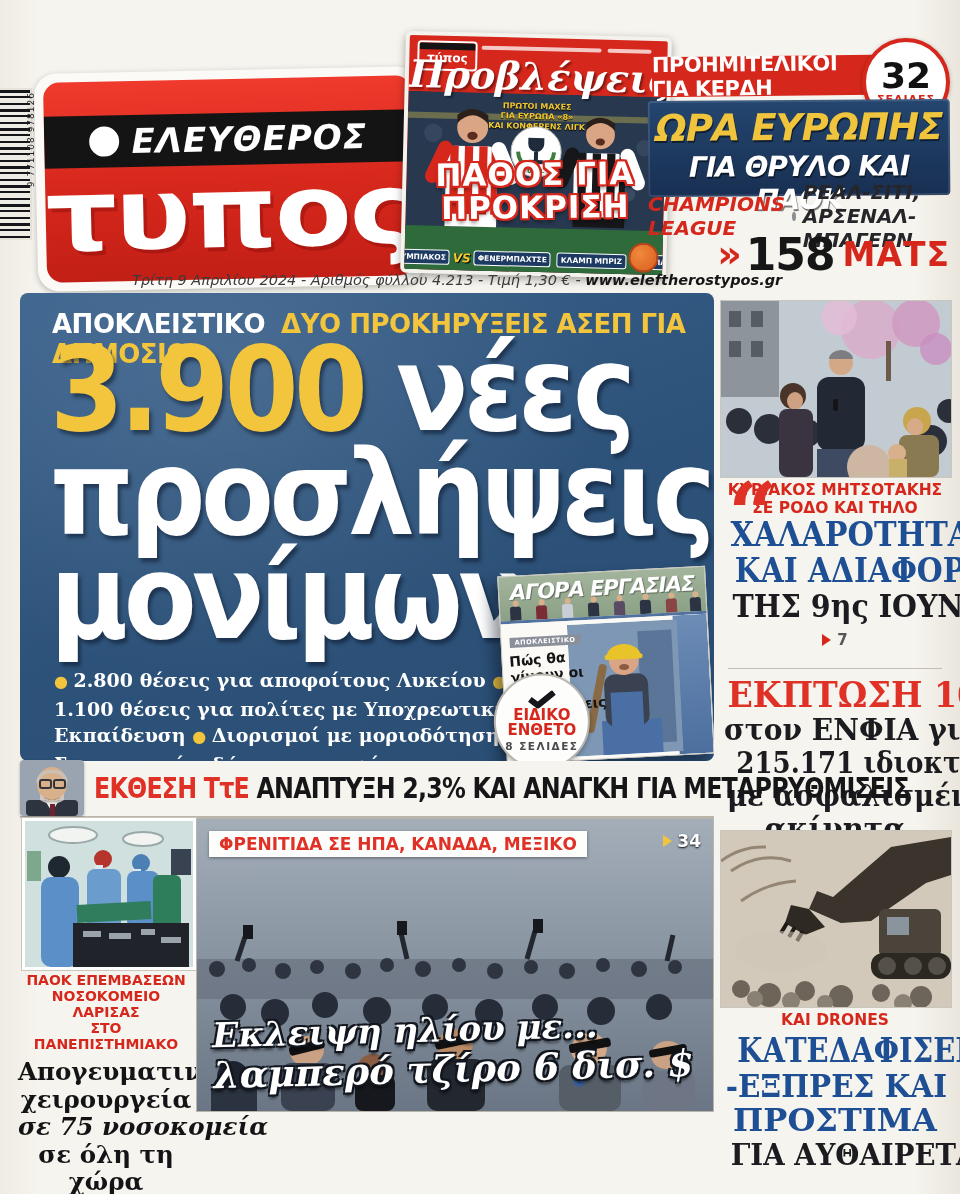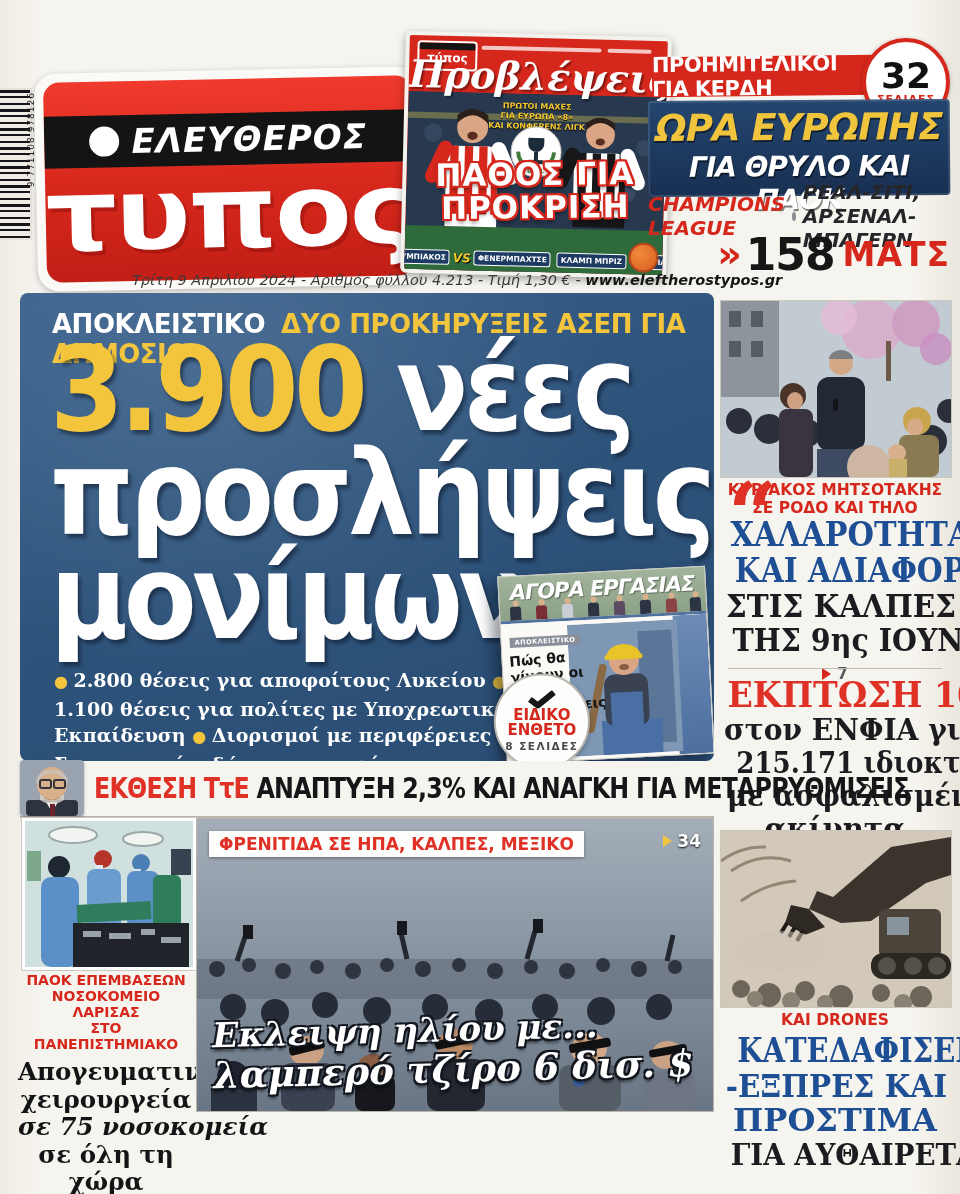--- a/index.html
+++ b/index.html
@@ -275,21 +275,21 @@
       <span class="tag">ΑΠΟΚΛΕΙΣΤΙΚΟ</span><span class="k">ΔΥΟ ΠΡΟΚΗΡΥΞΕΙΣ ΑΣΕΠ ΓΙΑ ΔΗΜΟΣΙΟ</span>
     </div>
     <div id="lead-headline">
       <div><span class="num">3.900</span><span> νέες</span></div>
       <div>προσλήψεις</div>
       <div>μονίμων</div>
     </div>
     <div id="lead-bullets">
       <span class="bullet">2.800 θέσεις για αποφοίτους Λυκείου</span>
       <span class="bullet">1.100 θέσεις για πολίτες με Υποχρεωτική Εκπαίδευση</span>
-      <span class="bullet">Διορισμοί με περιφέρειες</span>
+      <span class="bullet">Διορισμοί με μοριοδότηση</span>
       <span class="bullet">Σε υπουργεία, δήμους, περιφέρειες, Ταμεία, σχολεία, επιμελητήρια, φορείς</span>
       
     </div>
 
     <div id="insert">
       <div id="insert-mast">
         <div class="t">ΑΓΟΡΑ ΕΡΓΑΣΙΑΣ</div>
         <div class="mini-person" style="left:10px;background:#2c3444;"></div>
         <div class="mini-person" style="left:36px;background:#7a2d35;"></div>
         <div class="mini-person" style="left:62px;background:#c8cdd6;"></div>
@@ -371,23 +371,20 @@
       <div>ΚΥΡΙΑΚΟΣ ΜΗΤΣΟΤΑΚΗΣ</div>
       <div>ΣΕ ΡΟΔΟ ΚΑΙ ΤΗΛΟ</div>
     </div>
     <div class="serif-blue" style="font-size:33px;line-height:36px;">
       <span class="squeeze-c" style="transform:scaleX(.92);">ΧΑΛΑΡΟΤΗΤΑ</span>
     </div>
     <div class="serif-blue" style="font-size:33px;line-height:36px;">
       <span class="squeeze-c" style="transform:scaleX(.90);">ΚΑΙ ΑΔΙΑΦΟΡΙΑ</span>
     </div>
     <div class="serif-dark" style="font-size:31px;line-height:34px;">
-      <span class="squeeze-c" style="transform:scaleX(.95);">ΣΤΙΣ ΚΑΛΠΕΣ</span>
-    </div>
-    <div class="serif-dark" style="font-size:31px;line-height:34px;">
       <span class="squeeze-c" style="transform:scaleX(.92);">ΤΗΣ 9ης ΙΟΥΝΙΟΥ</span>
     </div>
     <div class="pageref">
       <span class="arrow-r"></span>
       <span class="pg">7</span>
     </div>
   </div>
 
   <div id="sb-div1" class="abs"></div>
 
@@ -577,21 +574,21 @@
         <circle cx="382" cy="262" r="6" fill="#3a5f9e"></circle>
         <ellipse cx="470" cy="236" rx="16" ry="14" fill="#caa183" transform="rotate(-10 470 236)"></ellipse>
         <rect x="452" y="228" width="38" height="8" rx="3" fill="#111" transform="rotate(-10 470 232)"></rect>
         <rect x="446" y="252" width="52" height="40" rx="10" fill="#6e7685"></rect>
         <ellipse cx="176" cy="248" rx="15" ry="13" fill="#8a5c42"></ellipse>
         <rect x="158" y="256" width="40" height="36" rx="8" fill="#16181d"></rect>
         <circle cx="36" cy="258" r="16" fill="#1d222e"></circle>
         <rect x="14" y="270" width="46" height="22" fill="#2c3340"></rect>
       </g>
     </svg>
-    <div id="eclipse-kicker">ΦΡΕΝΙΤΙΔΑ ΣΕ ΗΠΑ, ΚΑΛΠΕΣ, ΜΕΞΙΚΟ</div>
+    <div id="eclipse-kicker">ΦΡΕΝΙΤΙΔΑ ΣΕ ΗΠΑ, ΚΑΝΑΔΑ, ΜΕΞΙΚΟ</div>
     <div id="eclipse-ref">
       <span class="arrow-y"></span>
       <span class="pg">34</span>
     </div>
     <div id="eclipse-caption">
       <div>Εκλειψη ηλίου με...</div>
       <div style="font-size:37px;">λαμπερό τζίρο 6 δισ. $</div>
     </div>
   </div>
 

